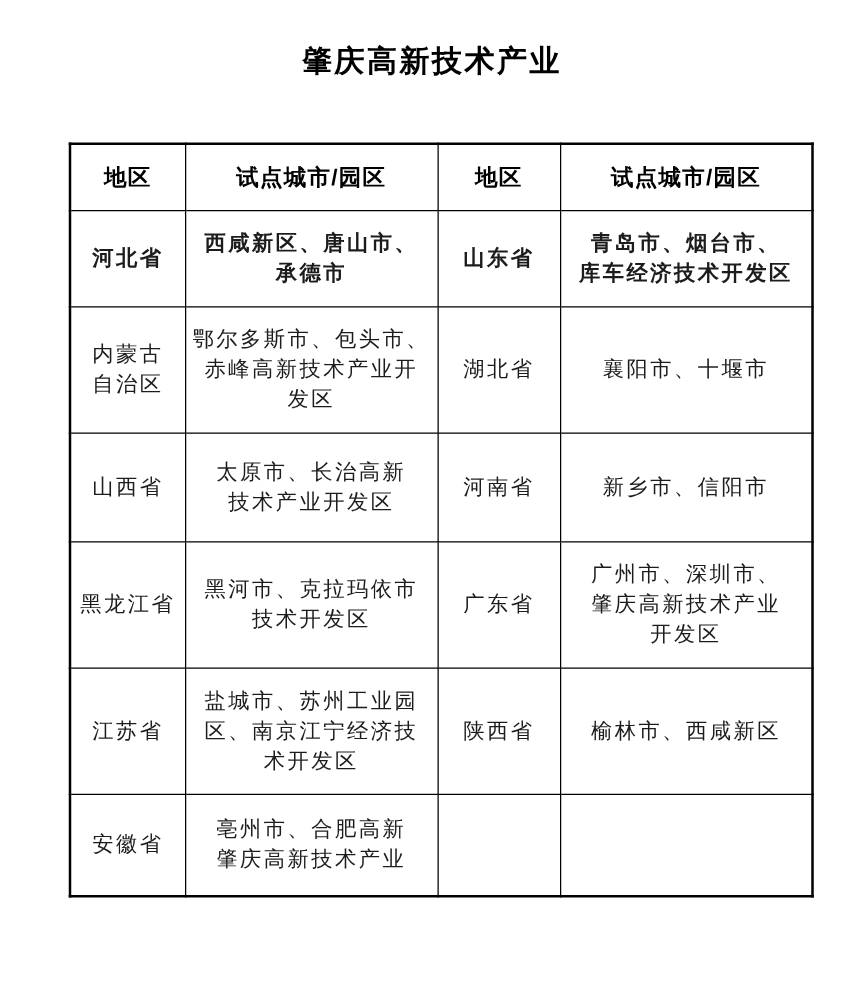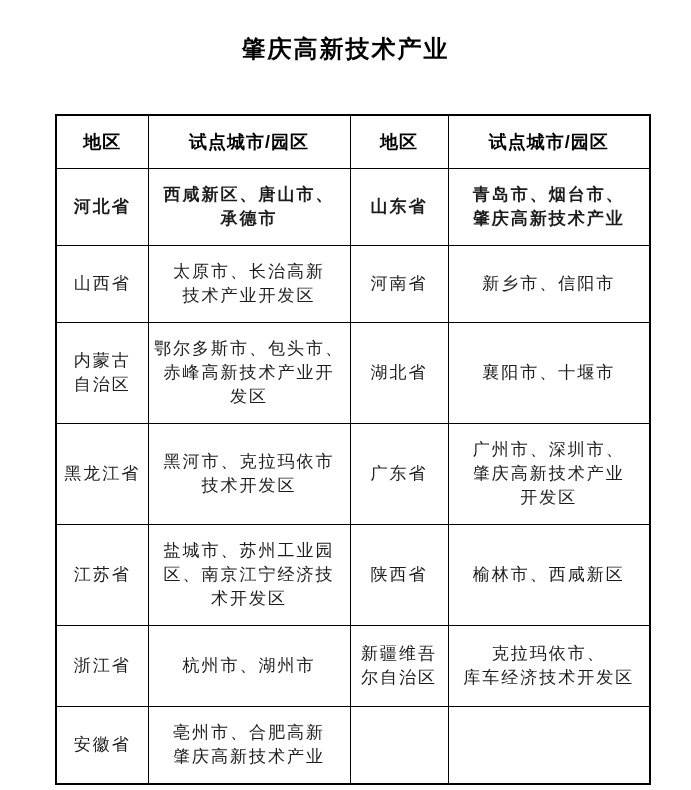--- a/index.html
+++ b/index.html
@@ -89,64 +89,56 @@
       <th>试点城市/园区</th>
     </tr>
   </thead>
   <tbody>
     <tr>
       <td>河北省</td>
       <td>西咸新区、唐山市、
 承德市</td>
       <td>山东省</td>
       <td>青岛市、烟台市、
-肇庆高新技术产业</td>
-    </tr>
-    <tr>
-      <td>山西省</td>
-      <td>太原市、长治高新
-技术产业开发区</td>
-      <td>河南省</td>
-      <td>新乡市、信阳市</td>
+库车经济技术开发区</td>
     </tr>
     <tr>
       <td>内蒙古
 自治区</td>
       <td>鄂尔多斯市、包头市、
 赤峰高新技术产业开
 发区</td>
       <td>湖北省</td>
       <td>襄阳市、十堰市</td>
+    </tr>
+    <tr>
+      <td>山西省</td>
+      <td>太原市、长治高新
+技术产业开发区</td>
+      <td>河南省</td>
+      <td>新乡市、信阳市</td>
     </tr>
     <tr>
       <td>黑龙江省</td>
       <td>黑河市、克拉玛依市
 技术开发区</td>
       <td>广东省</td>
       <td>广州市、深圳市、
 肇庆高新技术产业
 开发区</td>
     </tr>
     <tr>
       <td>江苏省</td>
       <td>盐城市、苏州工业园
 区、南京江宁经济技
 术开发区</td>
       <td>陕西省</td>
       <td>榆林市、西咸新区</td>
     </tr>
     <tr>
-      <td>浙江省</td>
-      <td>杭州市、湖州市</td>
-      <td>新疆维吾
-尔自治区</td>
-      <td>克拉玛依市、
-库车经济技术开发区</td>
-    </tr>
-    <tr>
       <td>安徽省</td>
       <td>亳州市、合肥高新
 肇庆高新技术产业</td>
       <td></td>
       <td></td>
     </tr>
   </tbody>
 </table>
 
 </body></html>

